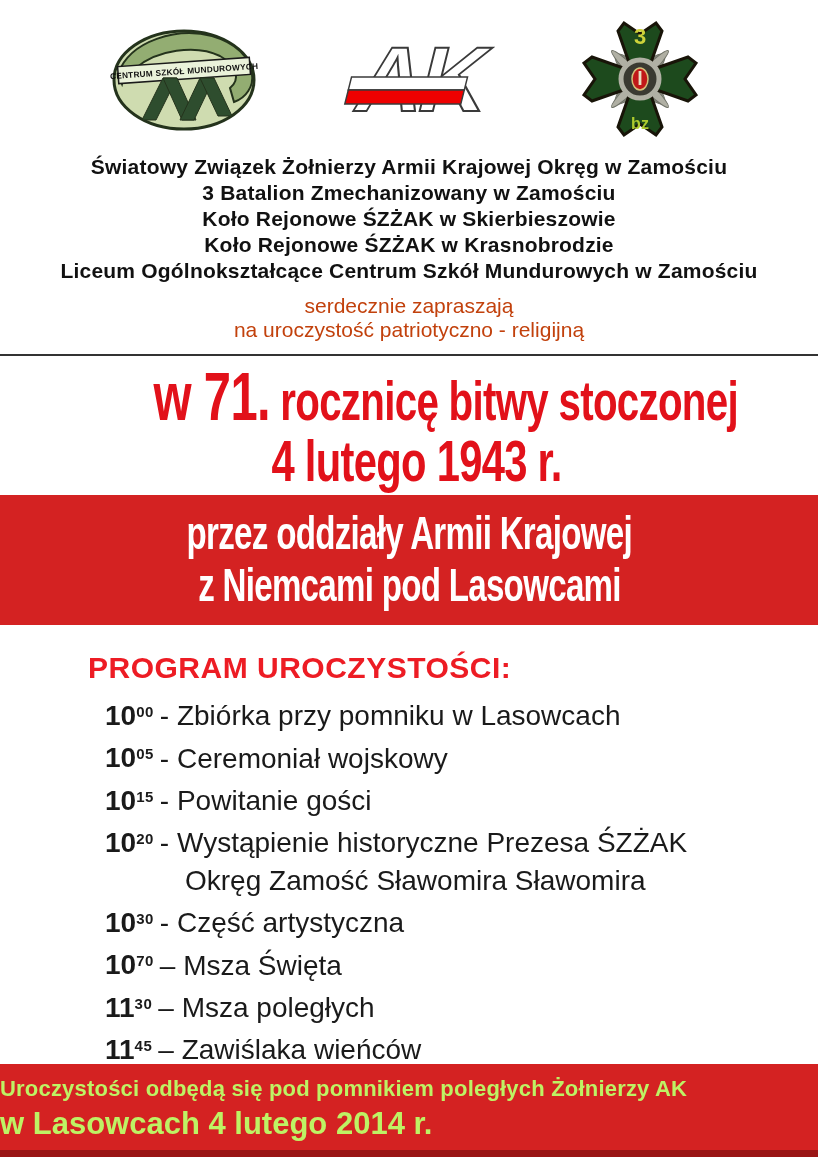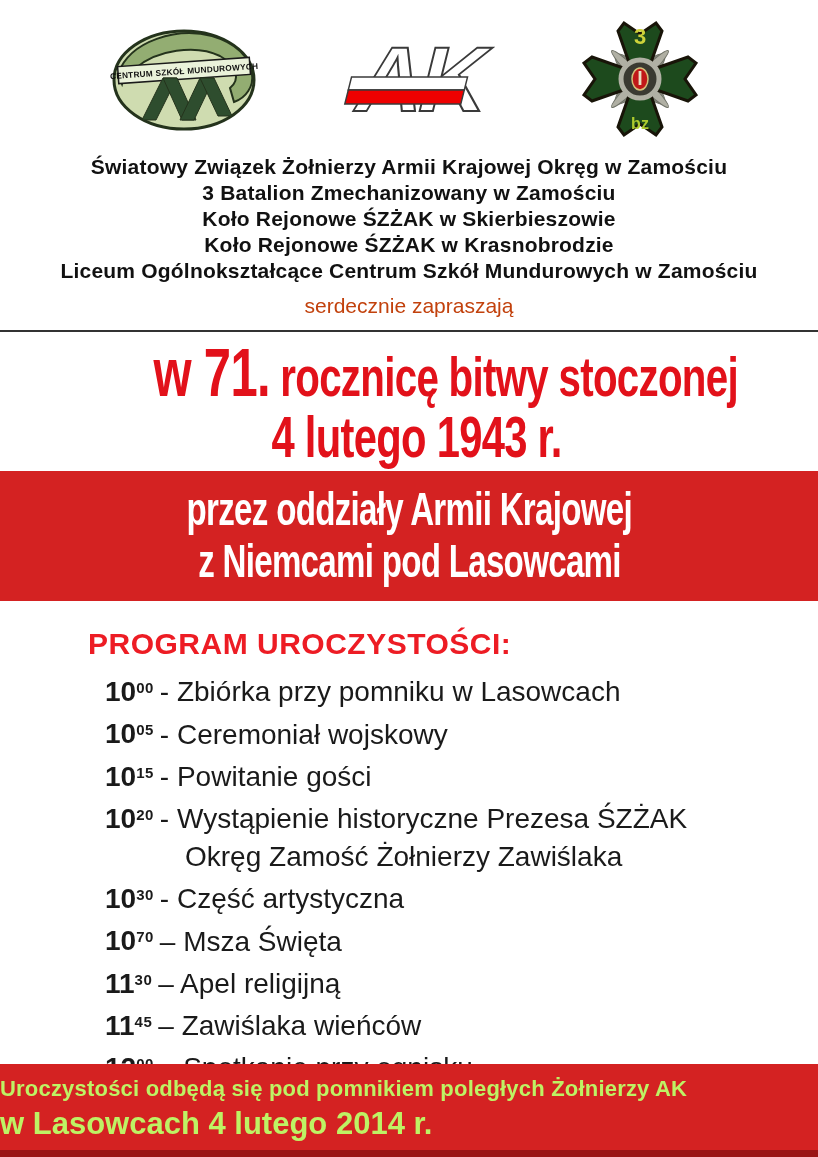--- a/index.html
+++ b/index.html
@@ -179,20 +179,21 @@
   <div class="org-lines">
     <div>Światowy Związek Żołnierzy Armii Krajowej Okręg w Zamościu</div>
     <div>3 Batalion Zmechanizowany w Zamościu</div>
     <div>Koło Rejonowe ŚZŻAK w Skierbieszowie</div>
     <div>Koło Rejonowe ŚZŻAK w Krasnobrodzie</div>
     <div>Liceum Ogólnokształcące Centrum Szkół Mundurowych w Zamościu</div>
   </div>
 
   <div class="invite-lines">
     <div>serdecznie zapraszają</div>
+    <div>na uroczystość patriotyczno - religijną</div>
   </div>
 
   <div class="divider"></div>
 
   <div class="title-block">
     <div class="title-l1">
       <span class="cond"><span class="big">w 71.</span><span> rocznicę bitwy stoczonej</span></span>
     </div>
     <div class="title-l2">
       <span class="cond">4 lutego 1943 r.</span>
@@ -218,32 +219,32 @@
   <div class="program-item">
     <span class="time">10</span><span class="sup">05</span><span class="entry">- Ceremoniał wojskowy</span>
   </div>
 
   <div class="program-item">
     <span class="time">10</span><span class="sup">15</span><span class="entry">- Powitanie gości</span>
   </div>
 
   <div class="program-item">
     <span class="time">10</span><span class="sup">20</span><span class="entry">- Wystąpienie historyczne Prezesa ŚZŻAK</span>
-  <div class="cont">Okręg Zamość Żołnierzy Zawiślaka</div></div>
+  <div class="cont">Okręg Zamość Sławomira Sławomira</div></div>
 
   <div class="program-item">
     <span class="time">10</span><span class="sup">30</span><span class="entry">- Część artystyczna</span>
   </div>
 
   <div class="program-item">
     <span class="time">10</span><span class="sup">70</span><span class="entry">– Msza Święta</span>
   </div>
 
   <div class="program-item">
-    <span class="time">11</span><span class="sup">30</span><span class="entry">– Apel religijną</span>
+    <span class="time">11</span><span class="sup">30</span><span class="entry">– Msza poległych</span>
   </div>
 
   <div class="program-item">
     <span class="time">11</span><span class="sup">45</span><span class="entry">– Zawiślaka wieńców</span>
   </div>
 
   <div class="program-item">
     <span class="time">12</span><span class="sup">00</span><span class="entry">– Spotkanie przy ognisku</span>
   </div>
 </div>

